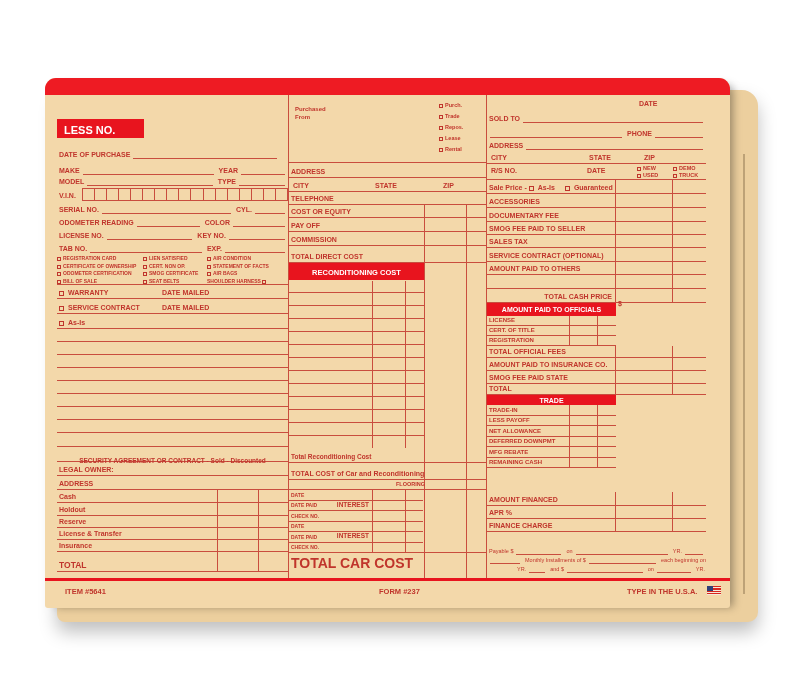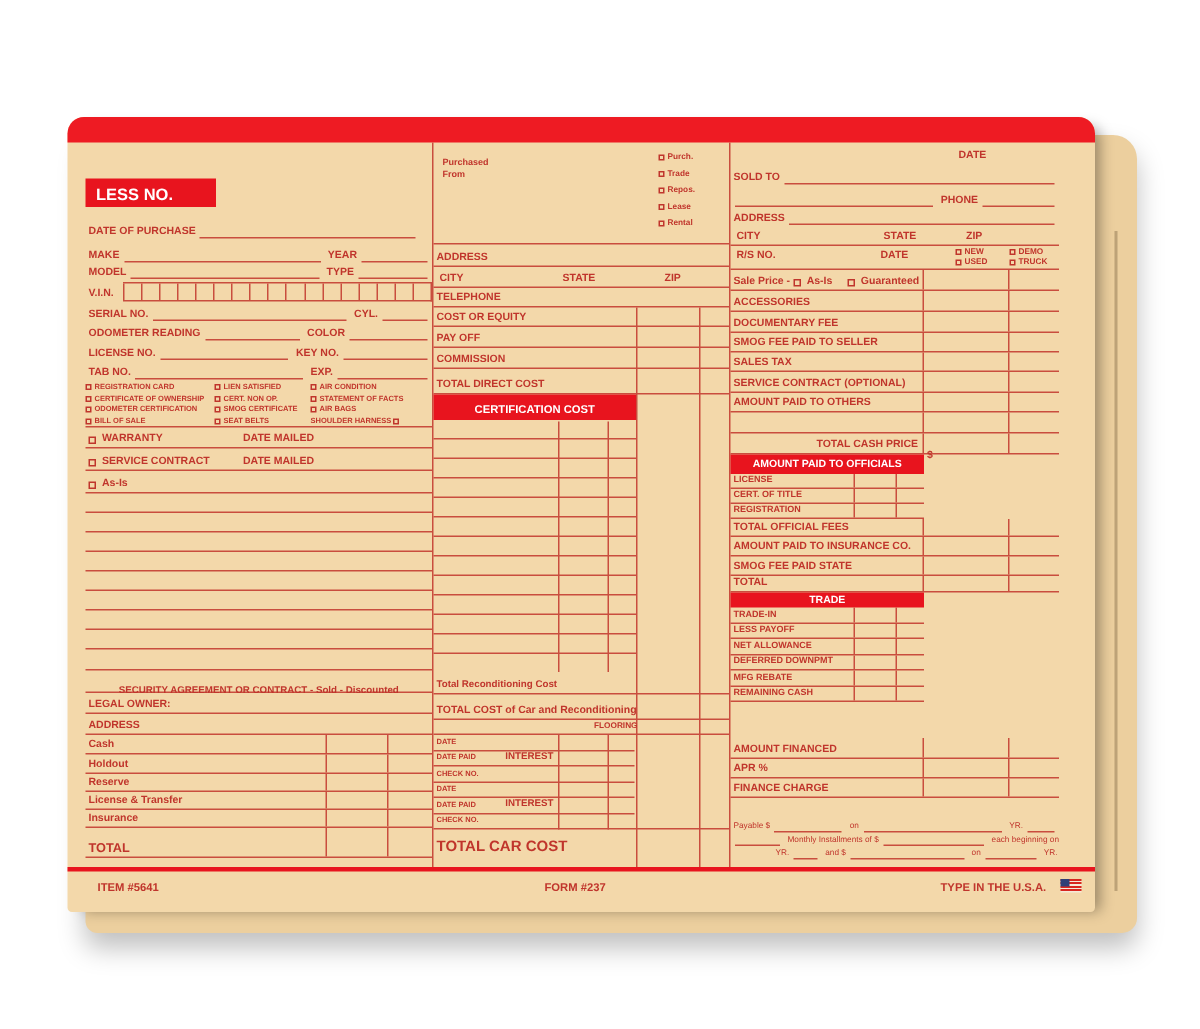--- a/index.html
+++ b/index.html
@@ -259,21 +259,21 @@
     </div>
     <div class="ab r bb" style="top:137px;height:14px;">
       <span class="lb grow">COMMISSION</span>
     </div>
     <div class="ab r bb" style="top:151px;height:17px;">
       <span class="lb grow">TOTAL DIRECT COST</span>
     </div>
 
     <div class="ab" style="top:168px;height:185px;width:135px;">
       <div class="bar" style="height:17px;font-size:7.5px;padding-top:5px;">
-        <span>CERTIFICATION COST</span>
+        <span>RECONDITIONING COST</span>
       </div>
       <div style="display:flex;flex-direction:column;height:168px;">
         <div class="bb" style="flex:1;"></div>
         <div class="bb" style="flex:1;"></div>
         <div class="bb" style="flex:1;"></div>
         <div class="bb" style="flex:1;"></div>
         <div class="bb" style="flex:1;"></div>
         <div class="bb" style="flex:1;"></div>
         <div class="bb" style="flex:1;"></div>
         <div class="bb" style="flex:1;"></div>
@@ -312,21 +312,21 @@
       <div class="r bb" style="flex:1;margin-right:63px;">
         <span class="lb sm">DATE PAID</span>
         <span class="lb" style="margin-left:auto;margin-right:54px;font-size:6.5px;">INTEREST</span>
       </div>
       <div class="r bb" style="flex:1;">
         <span class="lb sm">CHECK NO.</span>
       </div>
     </div>
 
     <div class="ab r" style="top:458px;height:25px;">
-      <span class="lb" style="font-size:10px;padding-bottom:8px;">TOTAL CAR COST</span>
+      <span class="lb" style="font-size:14px;padding-bottom:8px;">TOTAL CAR COST</span>
     </div>
   </div>
 
   <div class="col col-border" style="left:441px;width:244px;">
 
     <div class="ab" style="top:3px;height:10px;">
       <span class="lb" style="position:absolute;left:150px;top:2px;">DATE</span>
     </div>
     <div class="ab r" style="top:13px;height:16px;width:219px;">
       <span class="lb">SOLD TO</span>
@@ -522,19 +522,19 @@
       <span class="lb" style="font-size:5.5px;font-weight:normal;">and $</span>
       <span class="fill"></span>
       <span class="lb" style="font-size:5.5px;font-weight:normal;">on</span>
       <span class="fill" style="max-width:34px;"></span>
       <span class="lb" style="font-size:5.5px;font-weight:normal;">YR.</span>
     </div>
   </div>
 
   <div class="footer">
     <span class="ftxt" style="left:20px;">ITEM #5641</span>
-    <span class="ftxt" style="left:318px;">FORM #237</span>
+    <span class="ftxt" style="left:334px;">FORM #237</span>
     <span class="ftxt" style="left:582px;">TYPE IN THE U.S.A.</span>
     <span class="flag" style="left:662px;">
         <i></i>
       </span>
   </div>
 </div>
 
 </body></html>

